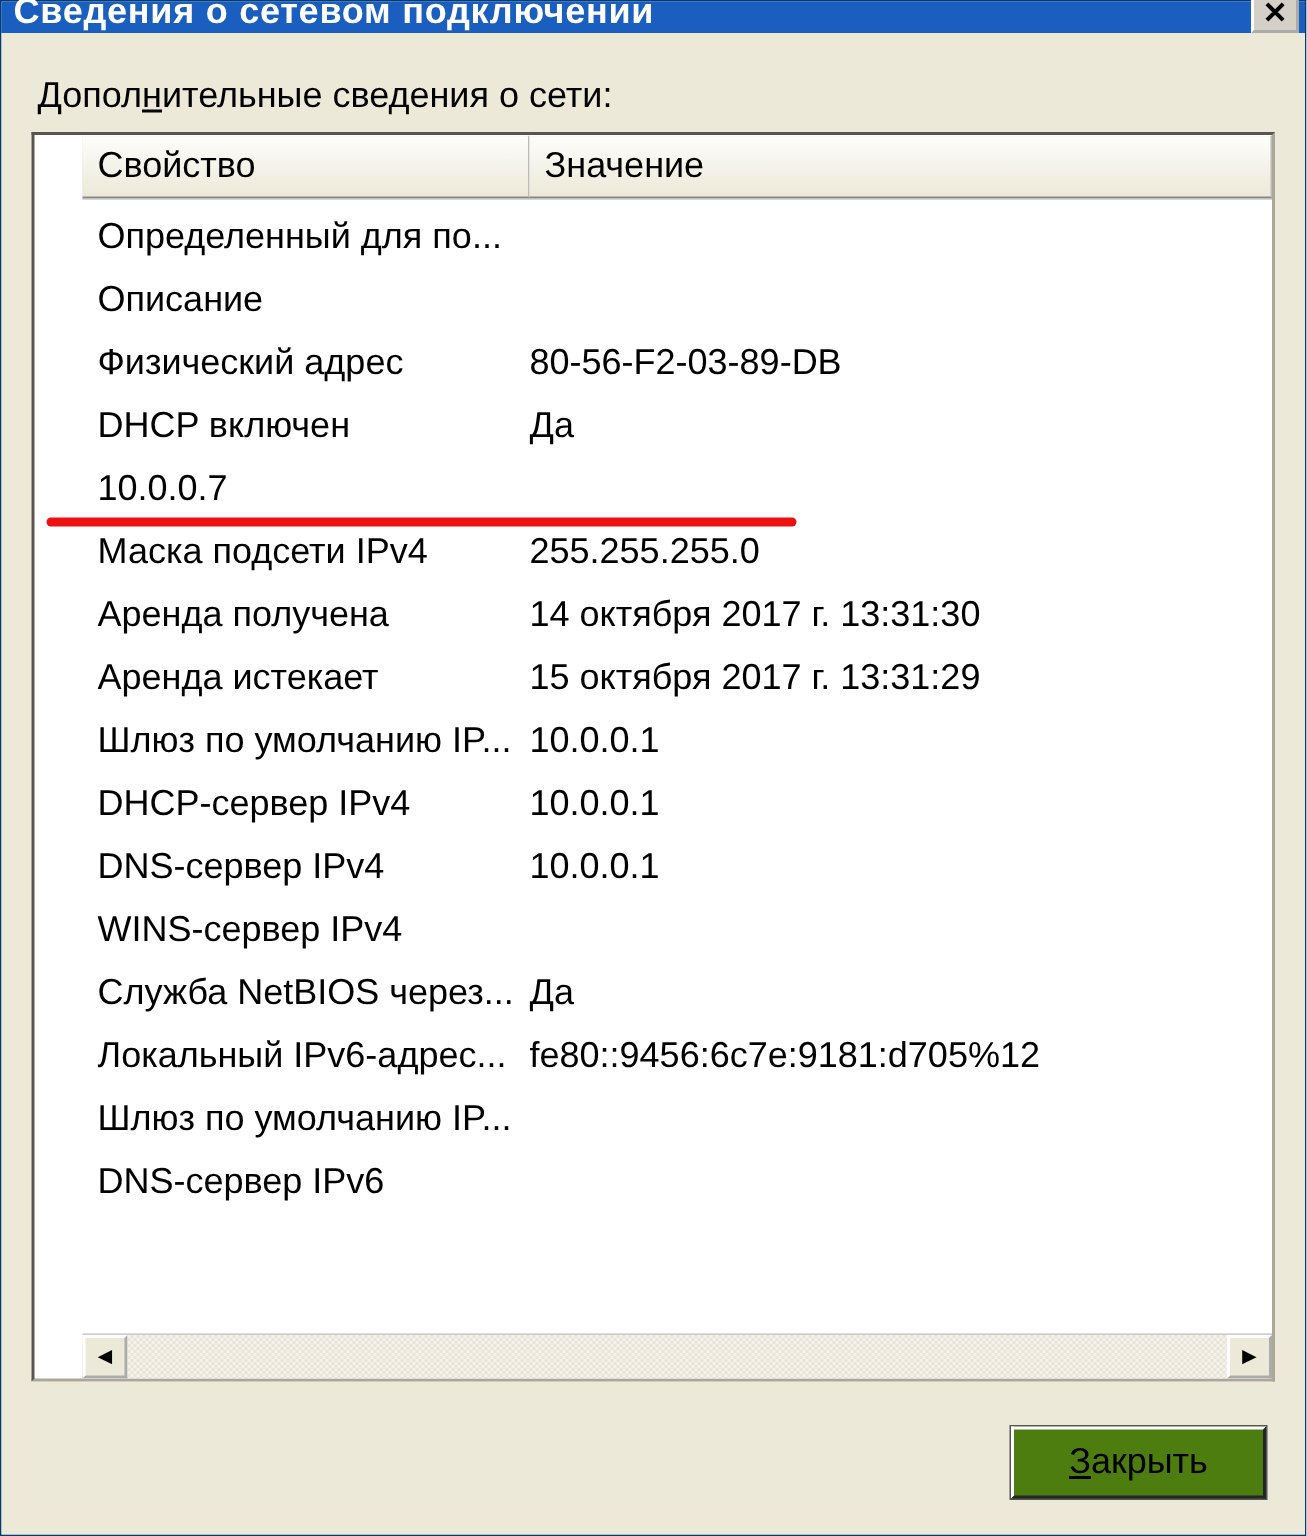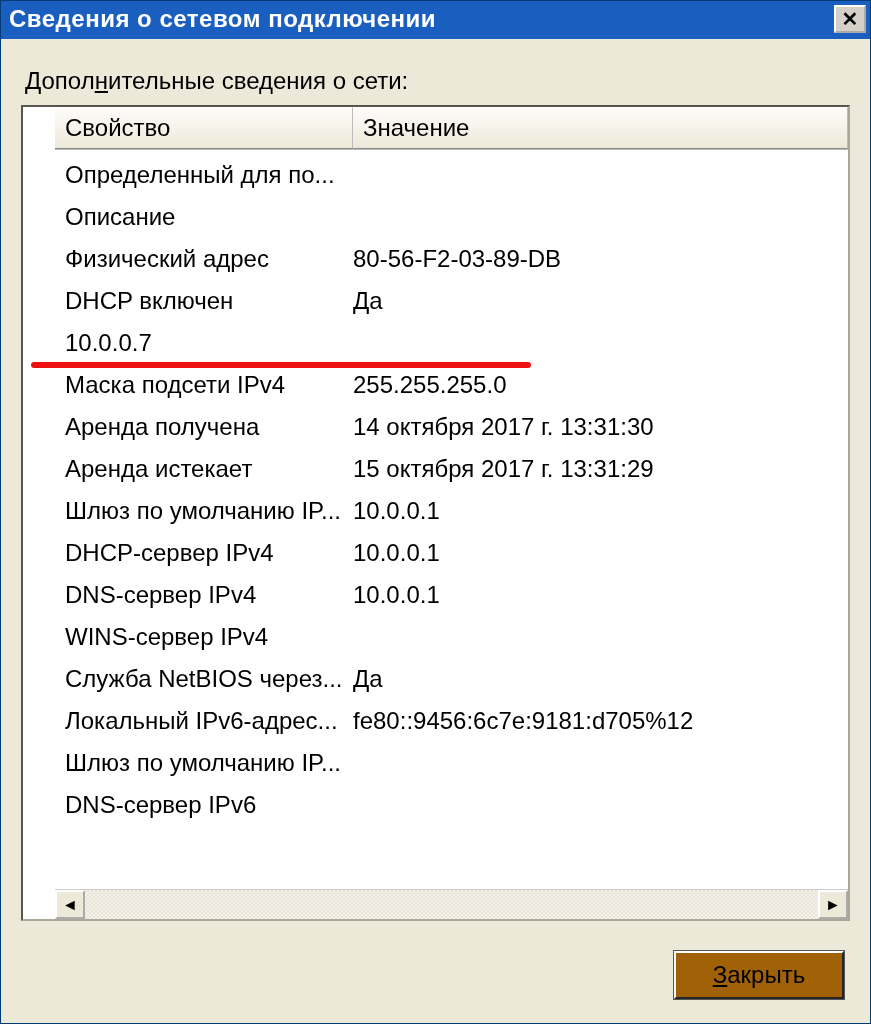--- a/index.html
+++ b/index.html
@@ -14,26 +14,26 @@
   }
   .window {
     width: 871px;
     height: 1024px;
     background: #ece9d8;
     border: 1px solid #003c74;
     display: flex;
     flex-direction: column;
   }
   .titlebar {
-    height: 38px;
+    height: 21px;
     background: linear-gradient(to right, #0a246a, #3d6bbf, #0a246a);
     background: #1a5fbf;
     display: flex;
-    align-items: flex-start;
-    padding: 4px 4px 0 8px;
+    align-items: flex-end;
+    padding: 16px 4px 0 8px;
     color: #fff;
     font-weight: bold;
     font-size: 24px;
   }
   .titlebar .title-text { flex: 1; letter-spacing: 0.5px; }
   .close-btn {
     width: 32px; height: 28px;
     background: #d4d0c8;
     border: 2px outset #fff;
     display:flex; align-items:center; justify-content:center;
@@ -120,21 +120,21 @@
   }
   .button-row {
     display:flex;
     justify-content:flex-end;
     padding: 30px 6px 4px 0;
   }
   .btn {
     min-width: 170px;
     padding: 8px 18px;
     font-size: 24px;
-    background: #a16207;
+    background: #4d7c0f;
     border: 2px outset #fff;
     border-color: #fff #7a7a7a #7a7a7a #fff;
     box-shadow: 0 0 0 1px #555;
     cursor: pointer;
     text-align: center;
   }
   .btn .mn { text-decoration: underline; }
 </style>
 </head>
 <body>

